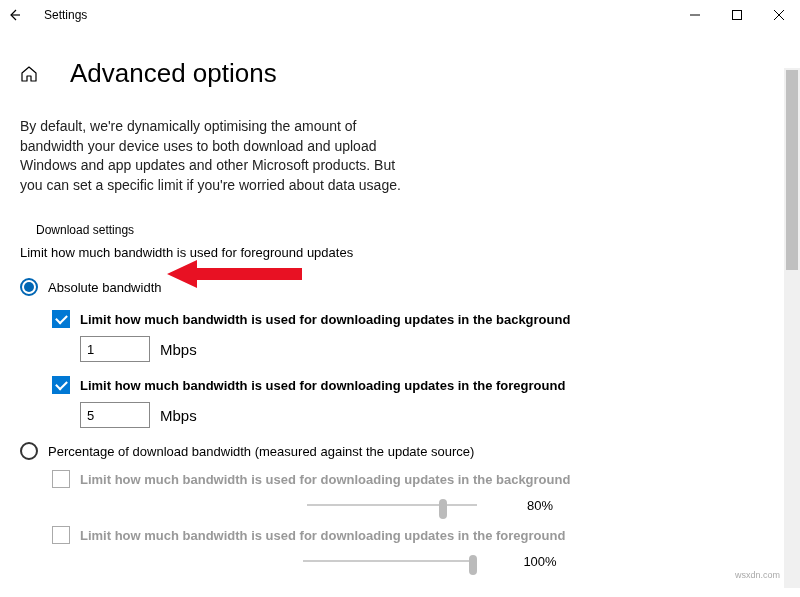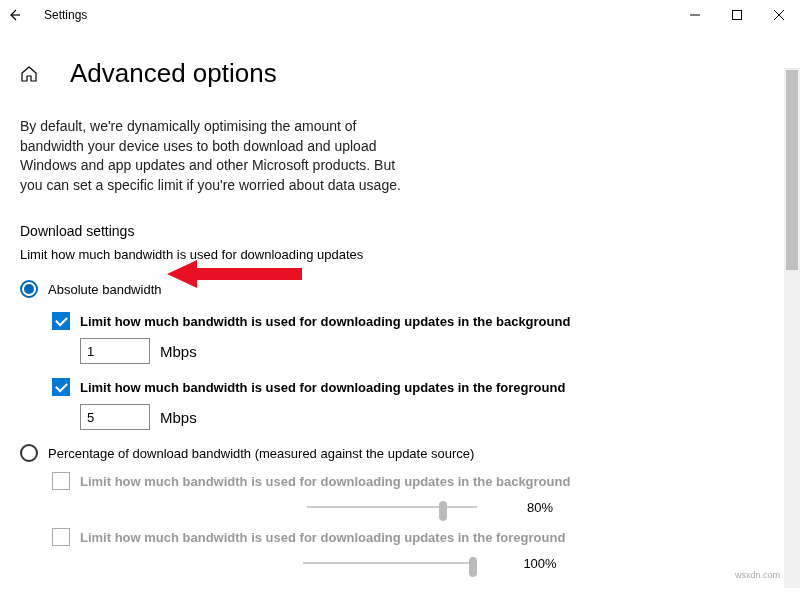--- a/index.html
+++ b/index.html
@@ -66,22 +66,22 @@
     overflow-y: auto;
   }
   .desc {
     font-size: 14px;
     line-height: 1.4;
     max-width: 400px;
     color: #222;
   }
   h2 {
     font-weight: 400;
-    font-size: 14px;
-    margin: 28px 0 8px 0;
+    font-size: 12px;
+    margin: 28px 0 8px 16px;
   }
   .subdesc {
     font-size: 13px;
     margin-bottom: 18px;
   }
   .opt-row {
     display: flex;
     align-items: center;
     margin-bottom: 8px;
     font-size: 13px;
@@ -254,21 +254,21 @@
   <svg class="home-icon" viewBox="0 0 18 18">
       <path d="M2 8 L9 2 L16 8 L16 16 L11 16 L11 11 L7 11 L7 16 L2 16 Z" stroke="#000" stroke-width="1.2" fill="none" stroke-linejoin="round"></path>
     </svg>
   <h1>Advanced options</h1>
 </div>
 
 <div class="content">
   <div class="desc">By default, we're dynamically optimising the amount of bandwidth your device uses to both download and upload Windows and app updates and other Microsoft products. But you can set a specific limit if you're worried about data usage.</div>
 
   <h2>Download settings</h2>
-  <div class="subdesc">Limit how much bandwidth is used for downloading updates</div>
+  <div class="subdesc">Limit how much bandwidth is used for foreground updates</div>
 
   <div class="opt-row">
     <div class="radio checked"></div>
     <span>Absolute bandwidth</span>
   </div>
 
   <div class="opt-row indent1" style="margin-top:14px;">
     <div class="check checked"></div>
     <span>Limit how much bandwidth is used for downloading updates in the background</span>
   </div>

